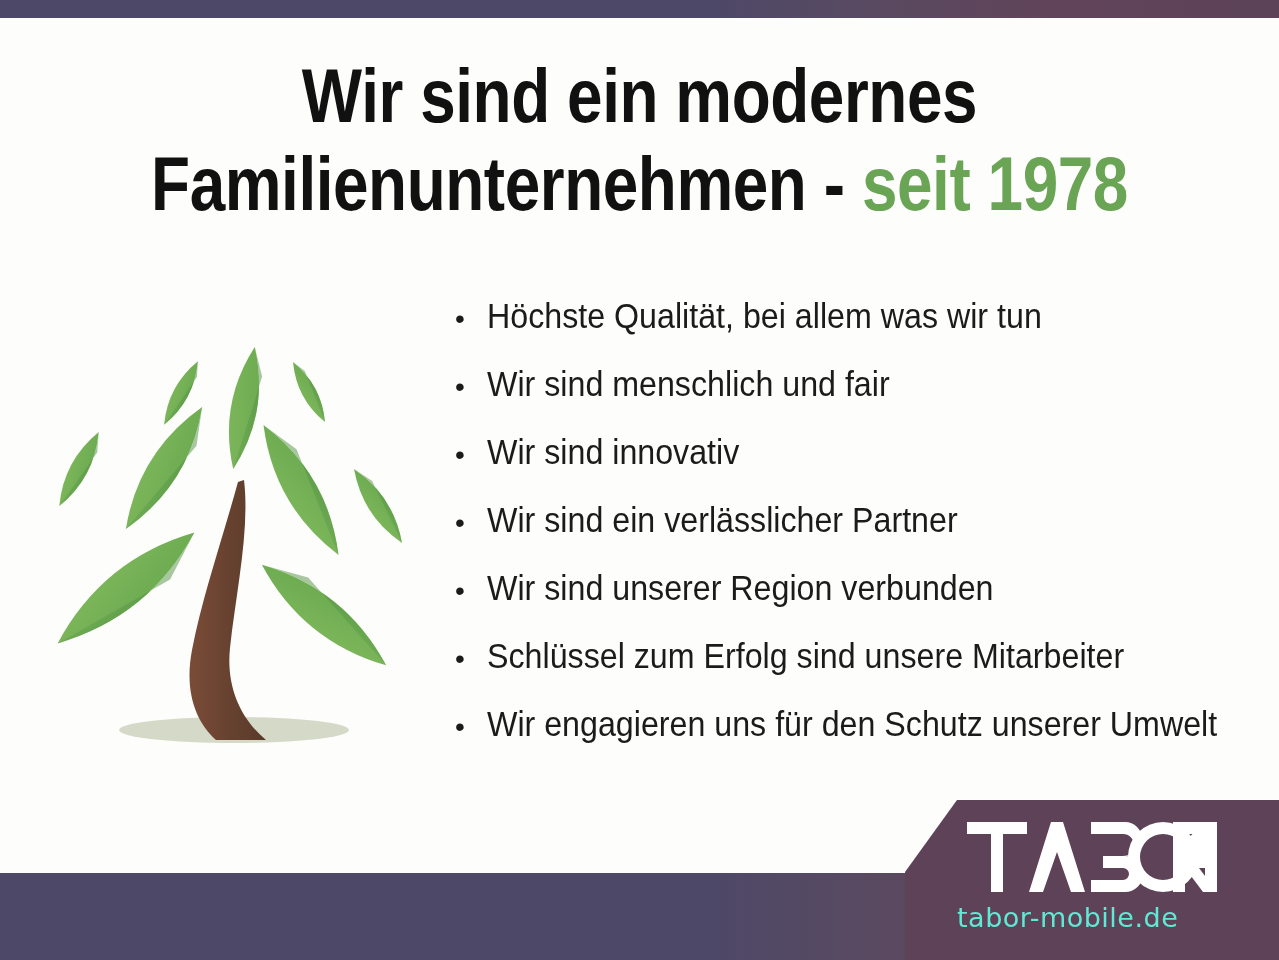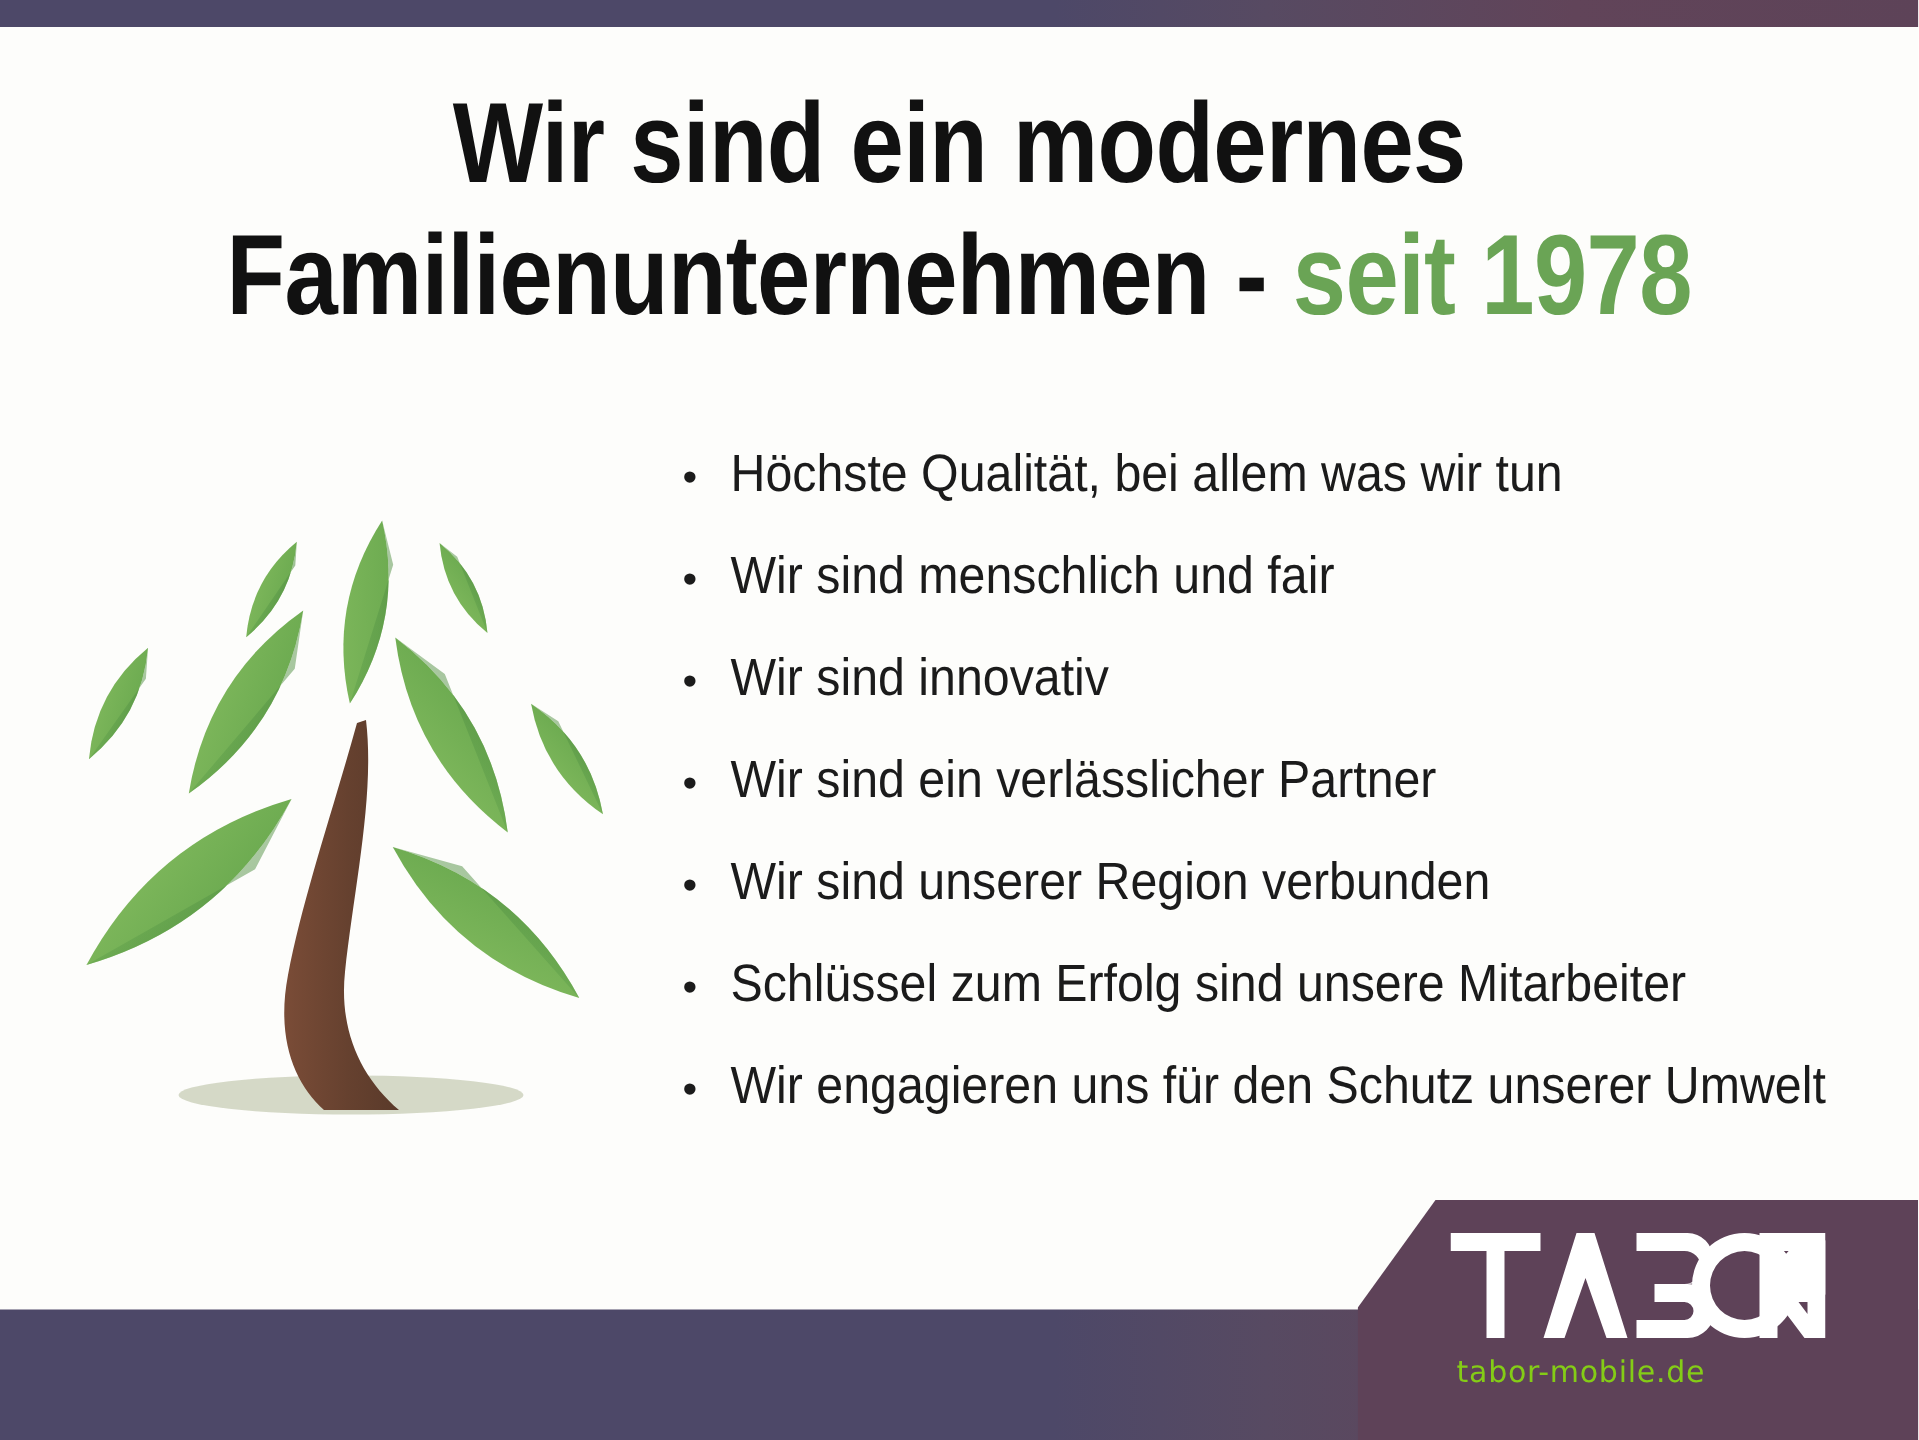--- a/index.html
+++ b/index.html
@@ -127,26 +127,26 @@
     font-family: "DejaVu Sans", sans-serif;
     font-size: 62px;
     font-weight: 400;
     letter-spacing: 2px;
     color: #ffffff;
     line-height: 1;
   }
   #logo-wordmark svg { display: block; }
   #logo-url {
     position: absolute;
-    left: 66px;
+    left: 52px;
     top: 104px;
     font-family: "DejaVu Sans", sans-serif;
-    font-size: 20px;
+    font-size: 27px;
     letter-spacing: 0.5px;
-    color: #84cc16;
+    color: #5eead4;
     line-height: 1;
   }
 </style>
 </head>
 <body>
 
 <div id="slide">
 
   <div id="top-bar" class="bar"></div>
 

